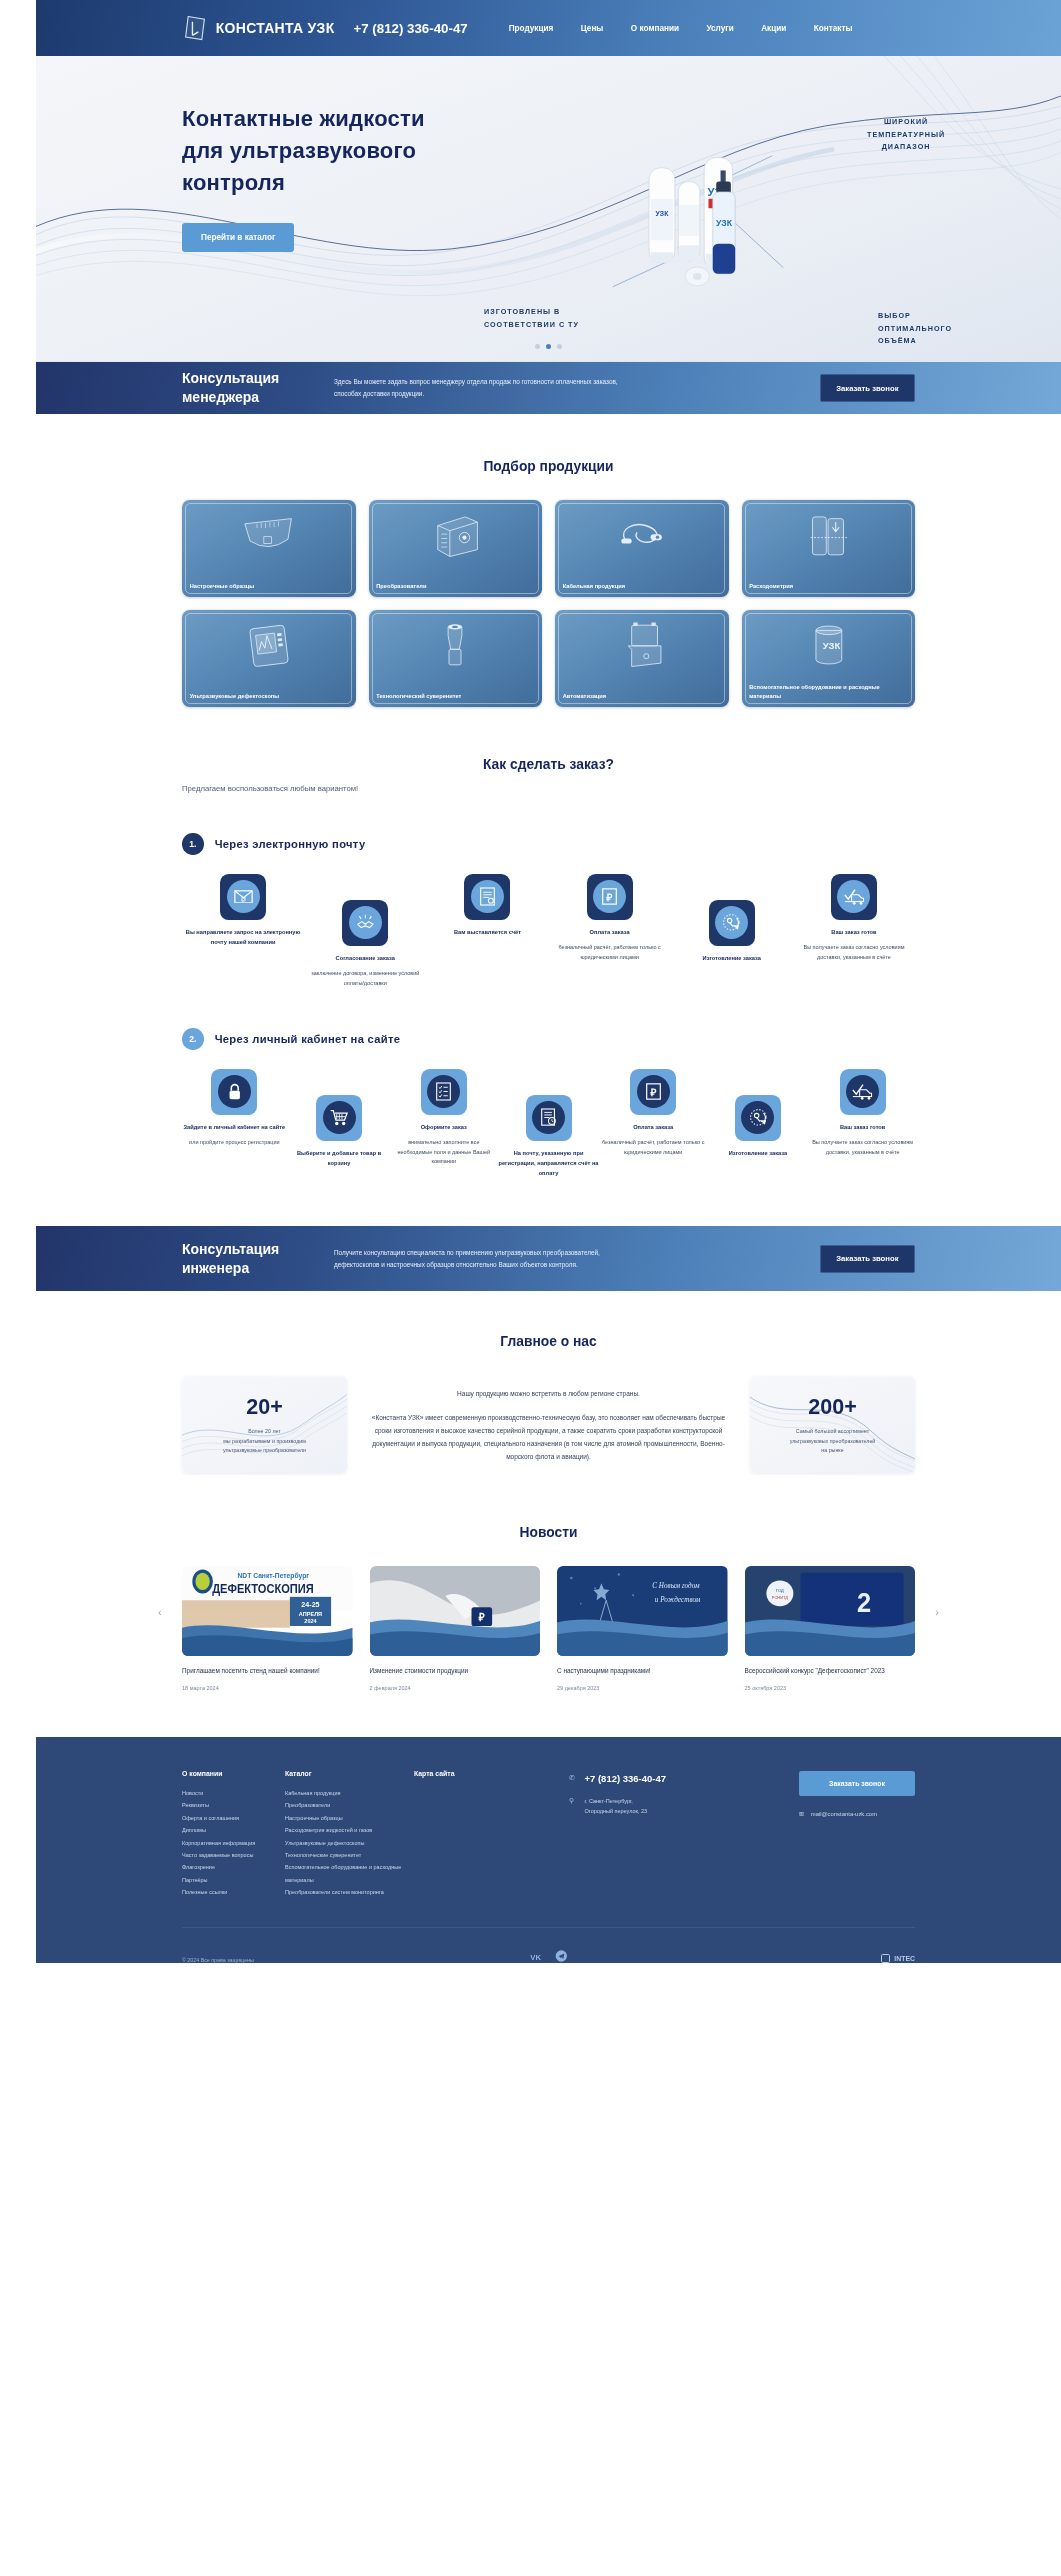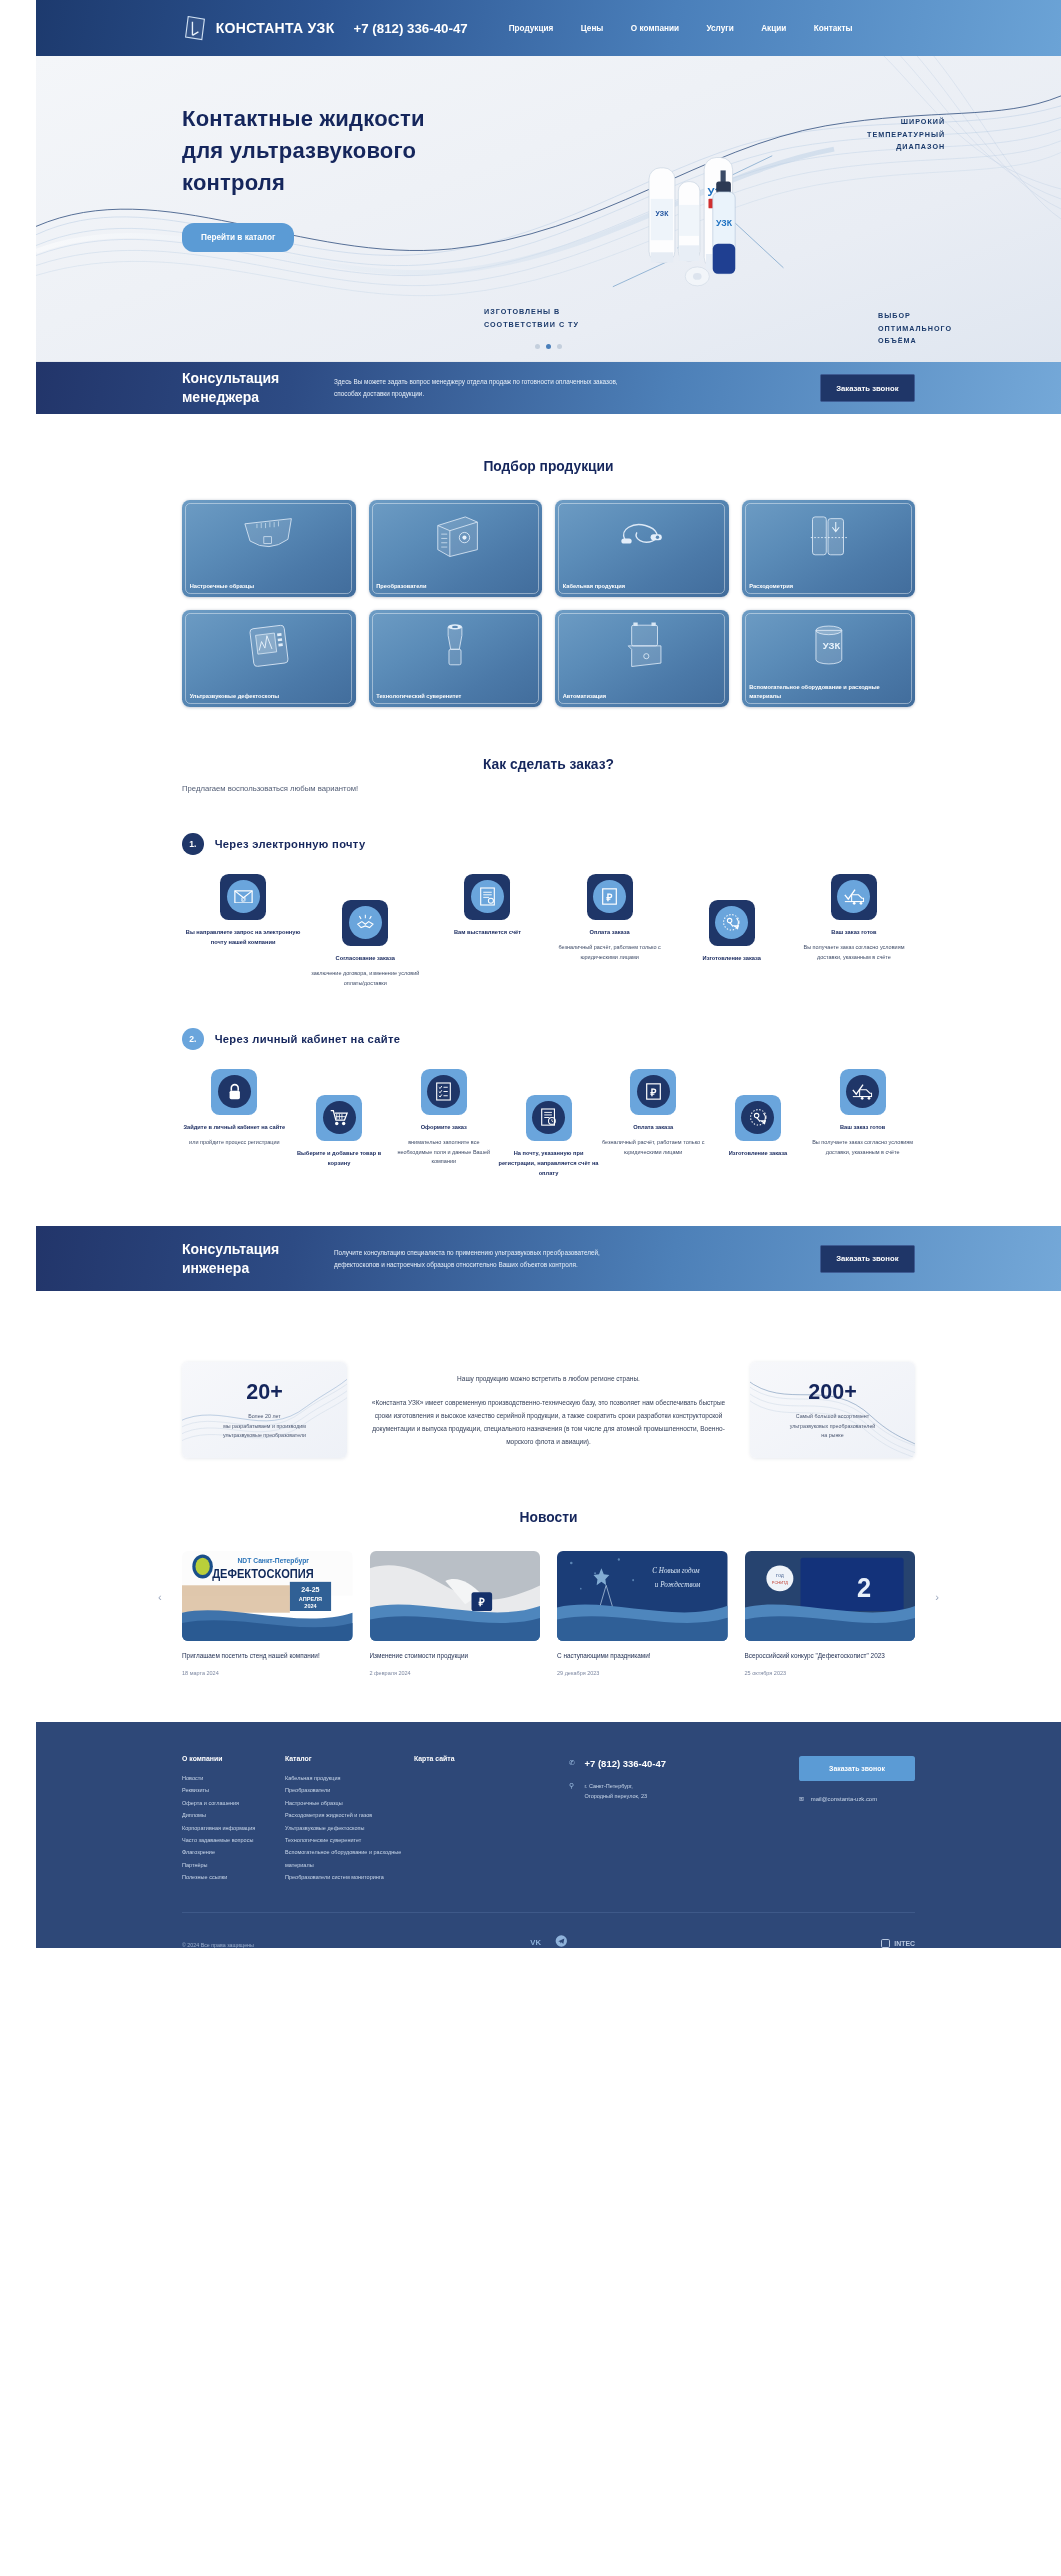--- a/index.html
+++ b/index.html
@@ -38,26 +38,26 @@
   .hero-bg { position:absolute; inset:0; }
   .hero-inner { position:relative; padding:47px 0 0 146px; z-index:3; }
   .hero-title {
     font-size:22px; line-height:1.45; font-weight:bold; color:#15265c;
     letter-spacing:0.2px; max-width:284px;
   }
   .hero-btn {
     margin-top:24px; display:inline-block;
     background:#5b9bd5; color:#fff; border:none;
     font-size:8.2px; font-weight:bold;
-    padding:10.3px 19px; border-radius:12px; cursor:pointer;
+    padding:10.3px 19px; border-radius:3px; cursor:pointer;
     font-family:inherit;
   }
   .hero-products { position:absolute; left:551px; top:67px; z-index:4; }
   .hero-ann { position:absolute; z-index:5; color:#1b3a6b; font-size:7.2px; font-weight:bold; letter-spacing:1px; line-height:1.75; }
-  .ann-temp { left:831px; top:60px; text-align:right; }
+  .ann-temp { left:831px; top:60px; text-align:center; }
   .ann-tu   { left:448px; top:250px; text-align:left; }
   .ann-vol  { left:842px; top:254px; text-align:left; }
   .hero-dots { position:absolute; bottom:12px; left:0; right:0; display:flex; justify-content:center; gap:6px; z-index:6; }
   .hero-dots i { width:5.2px; height:5.2px; border-radius:50%; background:#c4cfdd; display:block; }
   .hero-dots i.on { background:#4a7fba; }
 
   
   .consult {
     height:52px;
     background:linear-gradient(100deg,#22356a 0%,#2d4b84 25%,#4d80b8 62%,#74a8d8 100%);
@@ -629,20 +629,21 @@
     </div>
   </div>
 
   <div class="consult tall" style="margin-top:48px;">
     <div class="consult-title">Консультация<br>инженера</div>
     <div class="consult-desc">Получите консультацию специалиста по применению ультразвуковых преобразователей, дефектоскопов и настроечных образцов относительно Ваших объектов контроля.</div>
     <button class="consult-btn">Заказать звонок</button>
   </div>
 
   <div class="section" style="padding-top:43px;">
+    <div class="sec-title">Главное о нас</div>
     <div class="about-wrap">
 
       <div class="stat">
         <svg style="position:absolute;inset:0;" width="165" height="96" viewBox="0 0 192 112">
           <g fill="none" stroke="#d3dde9" stroke-width="0.7">
             <path d="M-5 78 C 40 52, 90 96, 140 58 C 165 40, 180 36, 197 22"></path>
             <path d="M-5 86 C 40 60, 90 102, 140 66 C 165 48, 180 44, 197 30"></path>
             <path d="M-5 94 C 40 68, 90 108, 140 74 C 165 56, 180 52, 197 38"></path>
           </g>
           <path d="M-5 70 C 45 44, 95 92, 145 52 C 168 35, 182 30, 197 16" fill="none" stroke="#8ba9cc" stroke-width="1.1" opacity=".55"></path>

